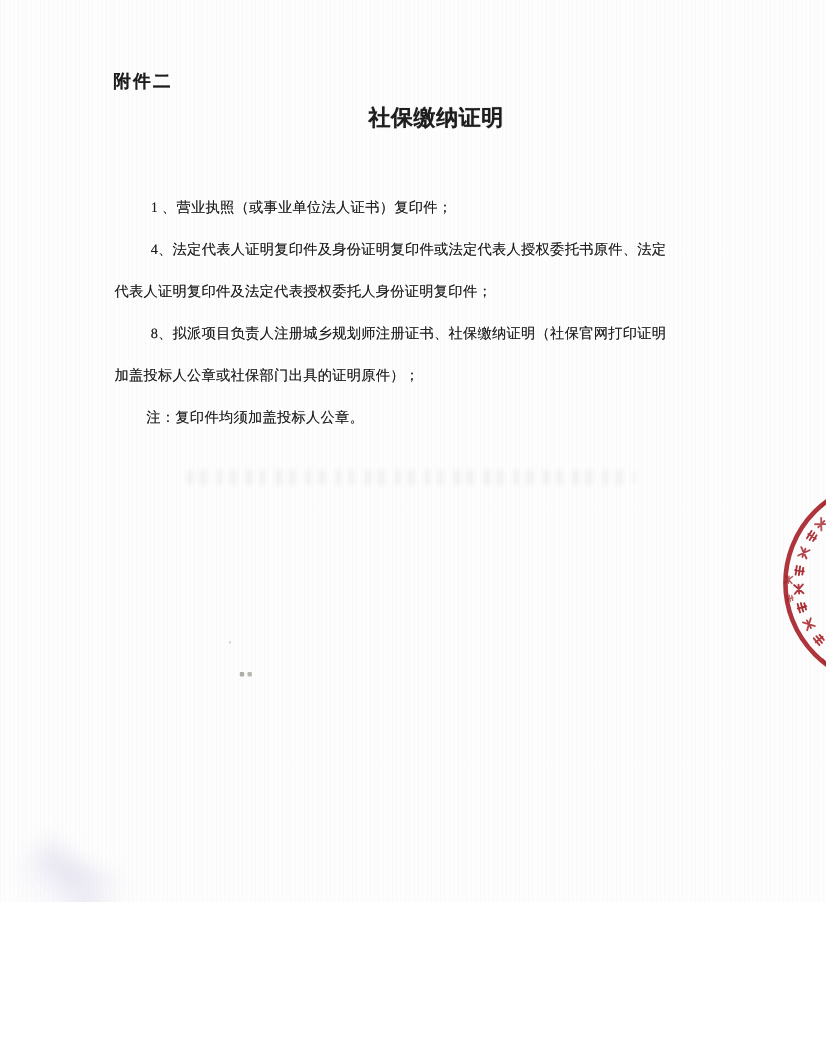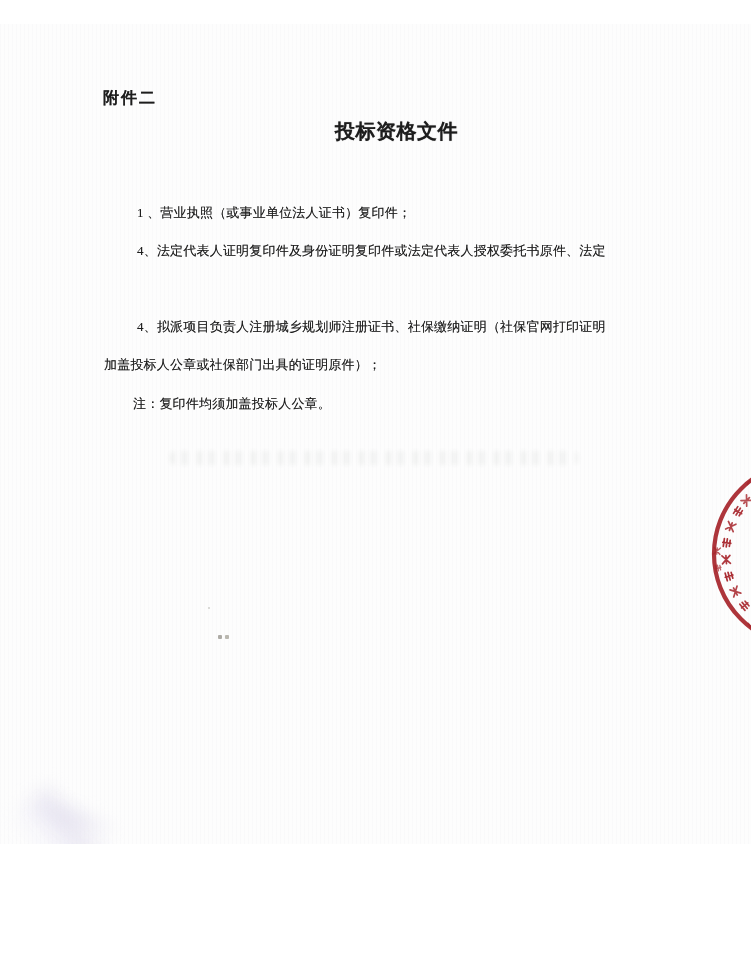--- a/index.html
+++ b/index.html
@@ -1,18 +1,18 @@
 <!DOCTYPE html>
 <html><head>
 <meta charset="utf-8">
 <style>
   html,body{margin:0;padding:0;background:#ffffff;}
   .page{
     position:relative;width:751px;height:820px;background:#fdfdfd;overflow:hidden;
-    font-family:"Liberation Serif","DejaVu Serif",serif;color:#1d1d1d;margin-top:24px;
+    font-family:"Liberation Serif","DejaVu Serif",serif;color:#1d1d1d;
   }
   .scan-stripes{
     position:absolute;inset:0;pointer-events:none;
     background:repeating-linear-gradient(90deg, rgba(70,70,110,0.018) 0 1px, rgba(0,0,0,0) 1px 4px);
   }
   .attachment-label{
     position:absolute;left:103px;top:64px;
     font-size:16px;font-weight:bold;letter-spacing:2px;white-space:nowrap;
     text-shadow:0 0 0.6px rgba(20,20,20,0.6);
   }
@@ -60,25 +60,26 @@
 </style>
 </head>
 <body>
 
 <div class="page">
 
   <div class="scan-stripes"></div>
 
   <div class="attachment-label">附件二</div>
 
-  <div class="doc-title">投标资格文件</div>
+  <div class="doc-title">社保缴纳证明</div>
 
   <div class="bline l0">1 、营业执照（或事业单位法人证书）复印件；</div>
   <div class="bline l1">4、法定代表人证明复印件及身份证明复印件或法定代表人授权委托书原件、法定</div>
-  <div class="bline l3">4、拟派项目负责人注册城乡规划师注册证书、社保缴纳证明（社保官网打印证明</div>
+  <div class="bline l2">代表人证明复印件及法定代表授权委托人身份证明复印件；</div>
+  <div class="bline l3">8、拟派项目负责人注册城乡规划师注册证书、社保缴纳证明（社保官网打印证明</div>
   <div class="bline l5">注：复印件均须加盖投标人公章。</div>
   <div class="bline l4">加盖投标人公章或社保部门出具的证明原件）；</div>
 
   <div class="ghost-band"></div>
 
   <svg class="stamp" viewBox="0 0 48 163" xmlns="http://www.w3.org/2000/svg">
     <defs>
       <g id="gA">
         <path d="M -4 -3 H 4 M -4 0 H 4 M -3 3 H 3 M 0 -4 V 4" fill="none" stroke-width="1.7" stroke-linecap="round"></path>
       </g>

